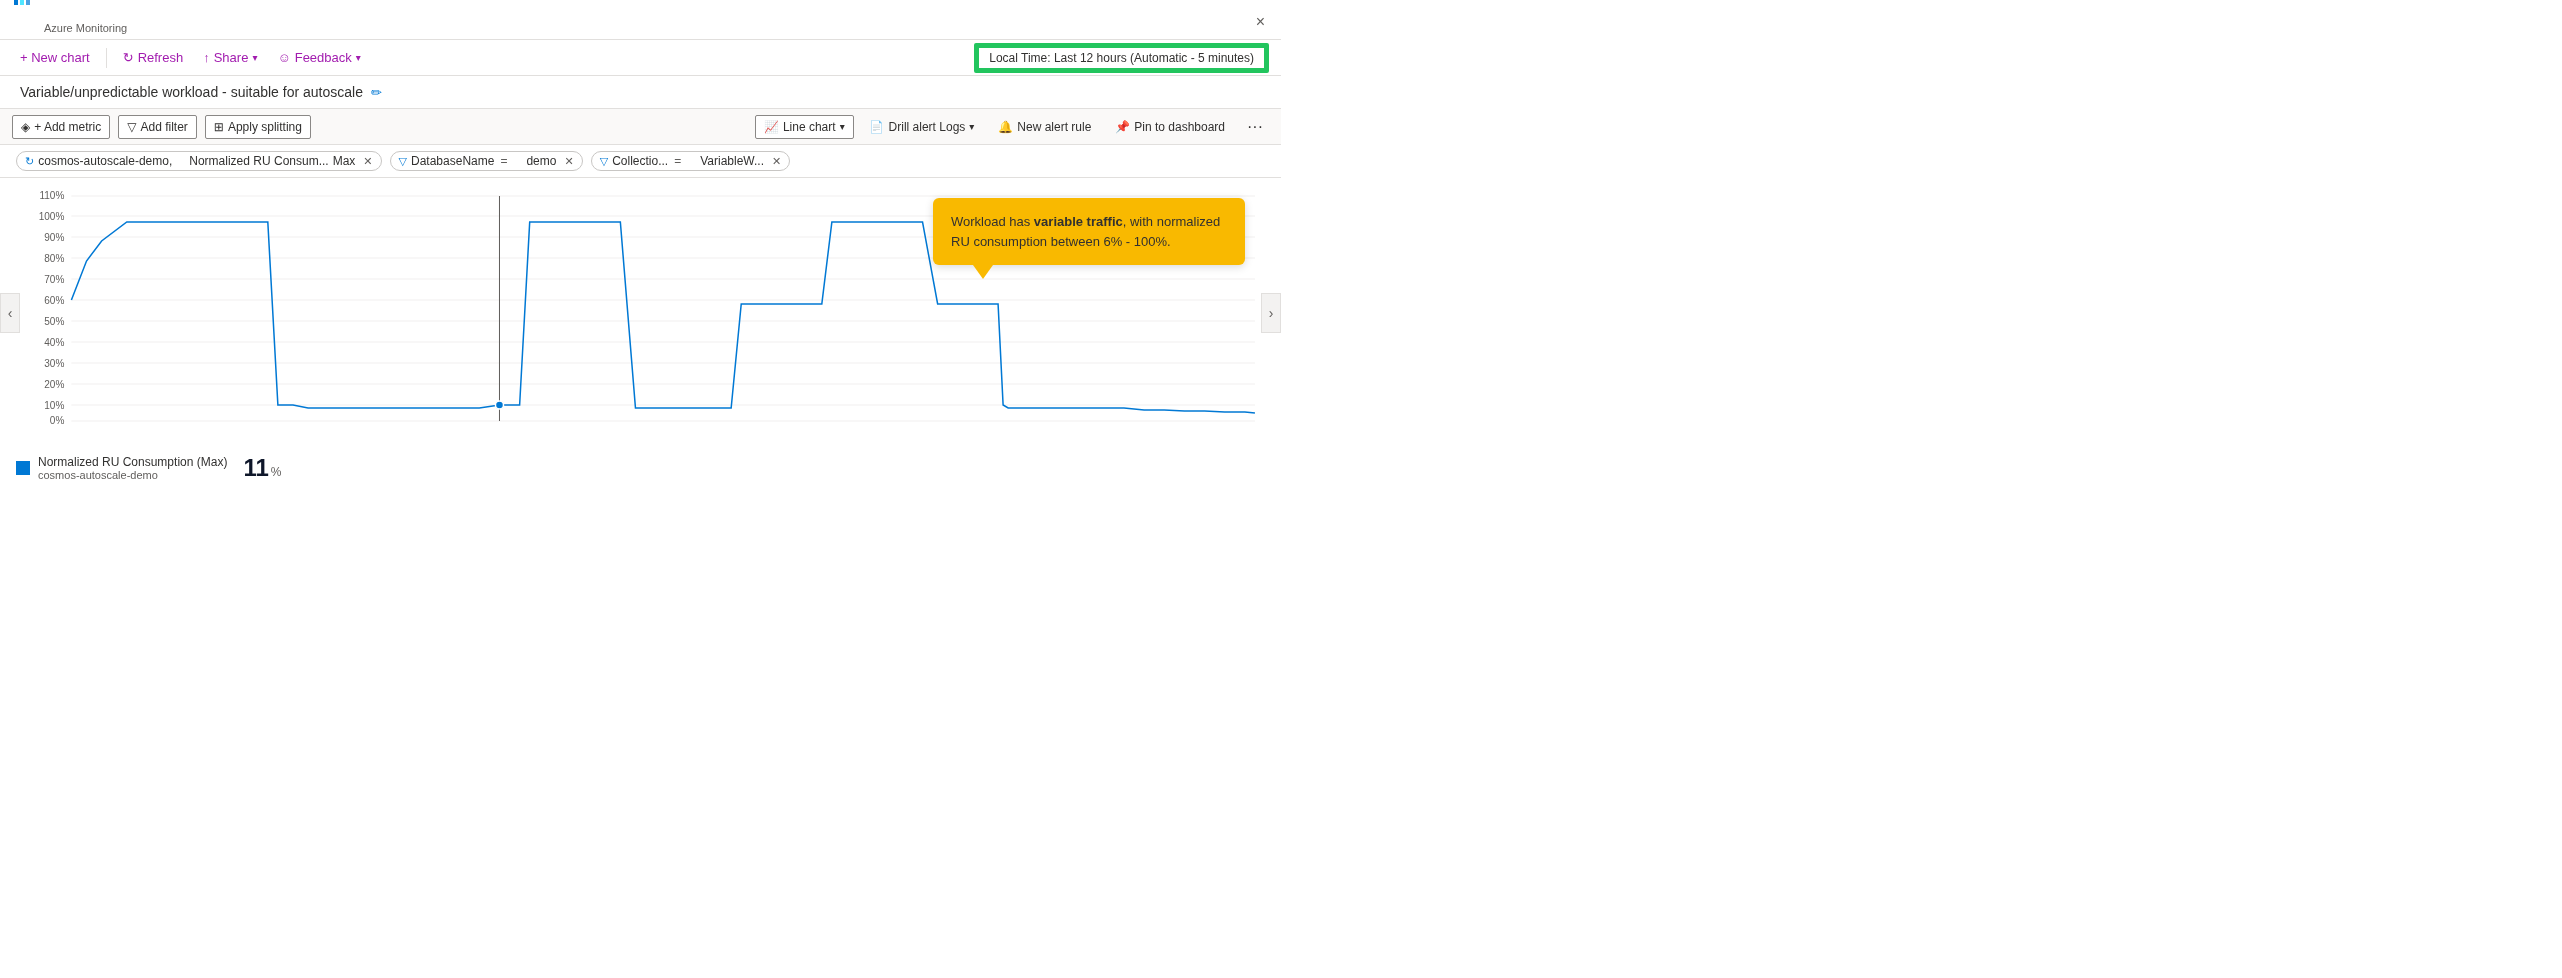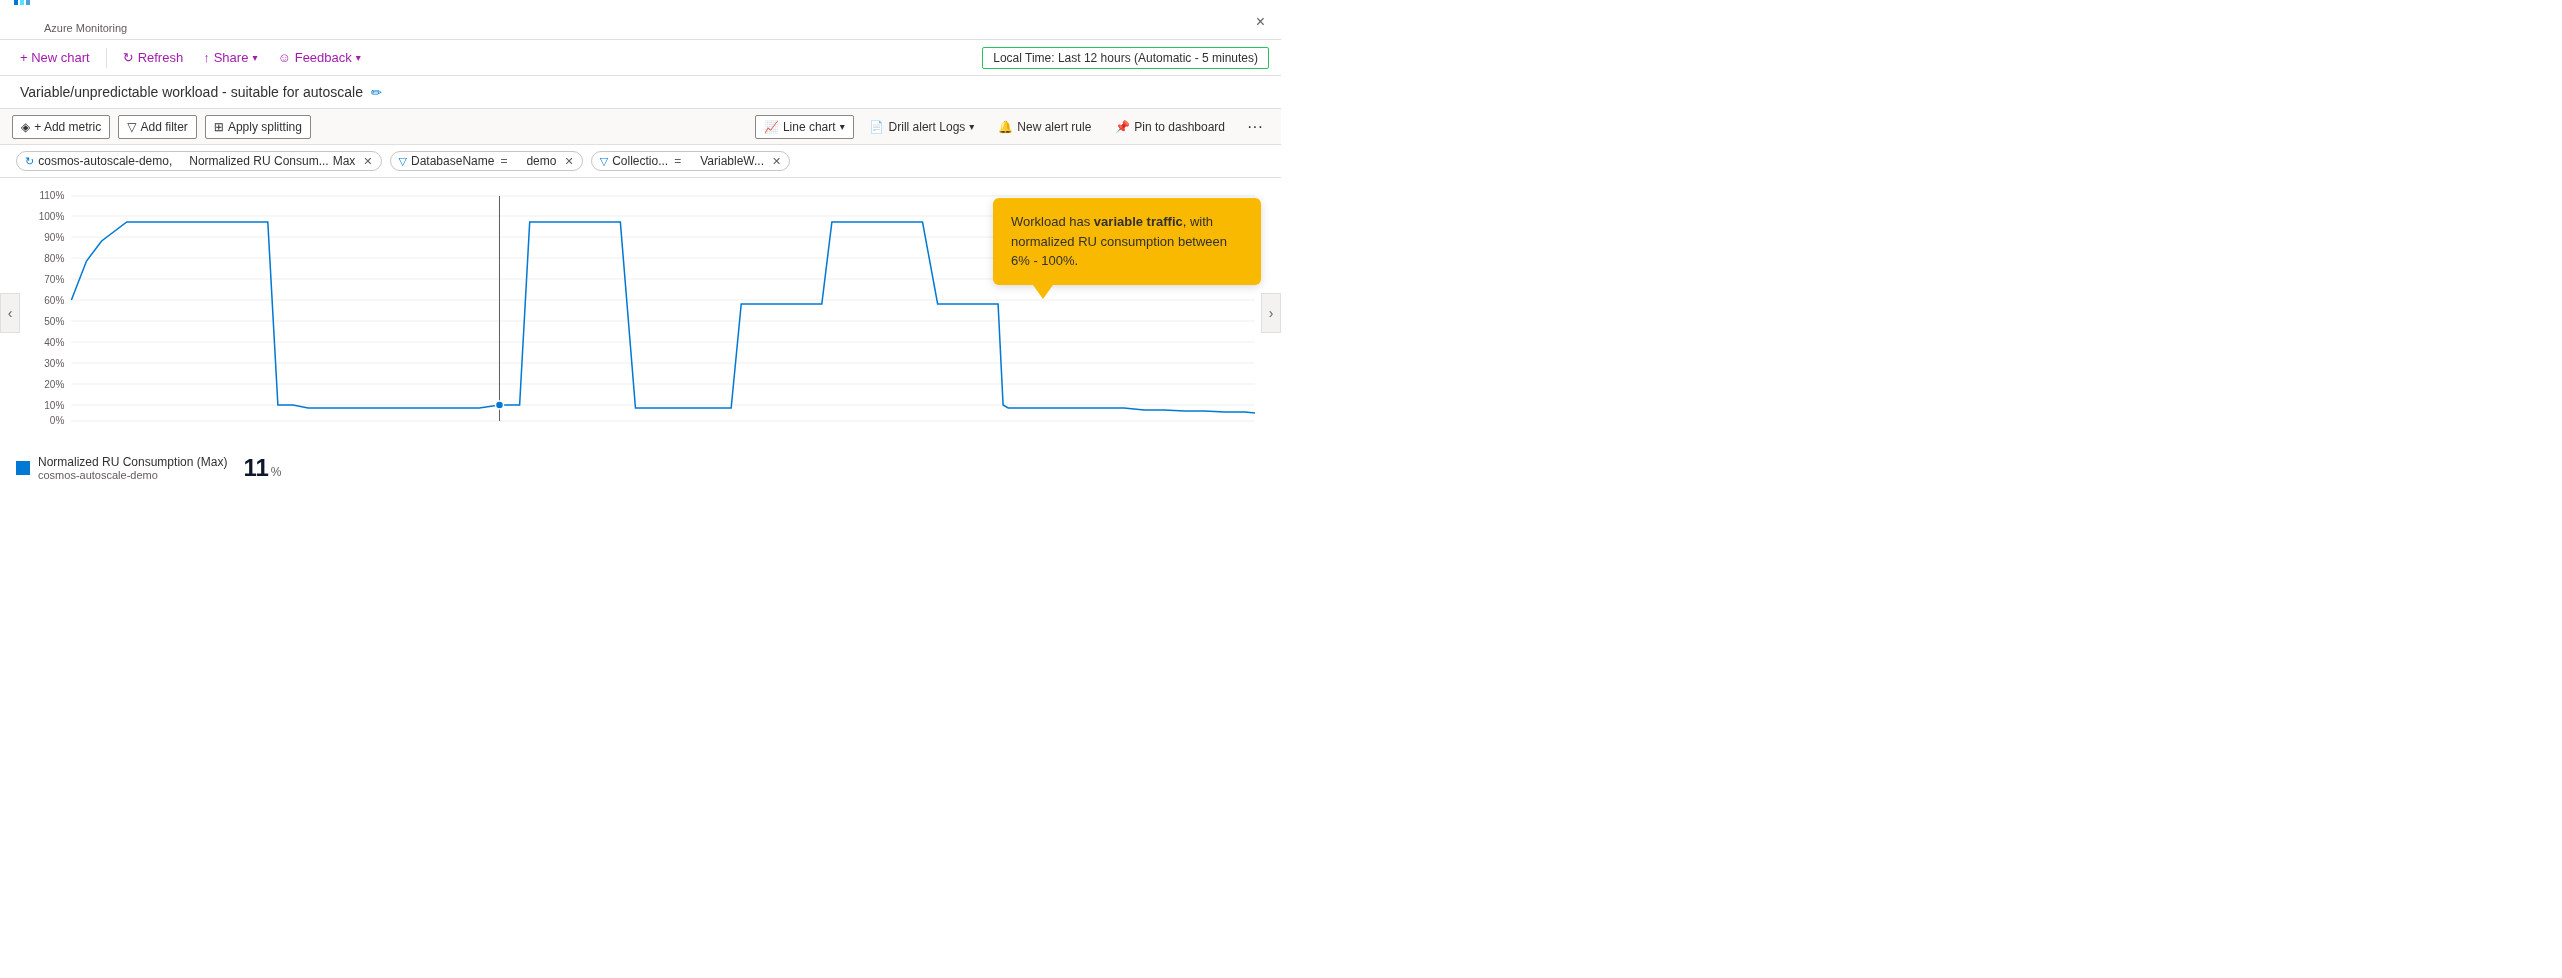--- a/index.html
+++ b/index.html
@@ -22,21 +22,21 @@
       padding: 4px 12px; border-bottom: 1px solid #e1dfdd; height: 36px;
     }
     .toolbar-left { display: flex; align-items: center; gap: 4px; }
     .toolbar-btn {
       display: flex; align-items: center; gap: 4px;
       padding: 4px 8px; border: none; background: none;
       cursor: pointer; color: #a21caf; font-size: 13px;
       border-radius: 2px;
     }
     .time-range-btn {
-      border: 1px solid #22c55e; border-radius: 2px;
+      border: 5px solid #22c55e; border-radius: 2px;
       padding: 3px 10px; background: #fff; cursor: pointer;
       font-size: 12px; color: #323130;
     }
     .separator { width: 1px; height: 20px; background: #e1dfdd; margin: 0 4px; }
 
     
     .chart-title-area {
       padding: 8px 20px; border-bottom: 1px solid #e1dfdd;
     }
     .chart-title {
@@ -382,21 +382,21 @@
           1200,226
           1220,226
           1230,227
         "></polyline>
 
       <circle cx="480" cy="219" r="4" fill="#0078d4" stroke="#fff" stroke-width="1.5"></circle>
 
     </svg>
 
     
-    <div class="tooltip-bubble" style="top:20px; right:20px; width:268px;">
+    <div class="tooltip-bubble" style="top:20px; right:36px; width:312px;">
       <span>Workload has </span><strong>variable traffic</strong><span>, with normalized RU consumption between 6% - 100%.</span>
     </div>
   </div>
 
 </div>
 
 <div class="legend-area">
   <div class="legend-swatch"></div>
   <div>
     <div style="font-size:12px;font-weight:400;">Normalized RU Consumption (Max)</div>

